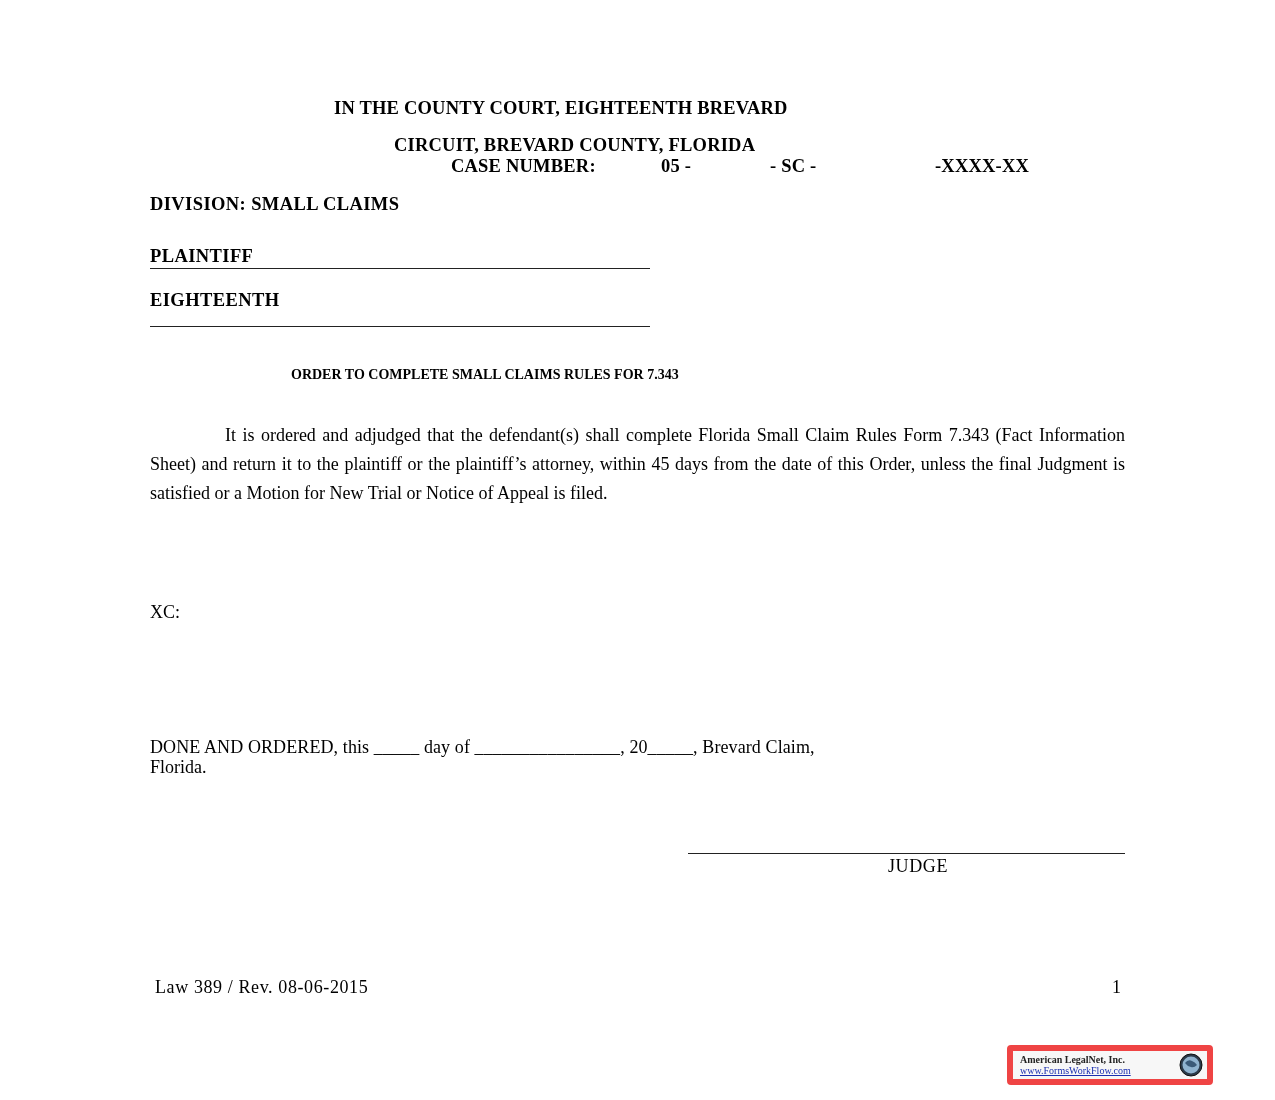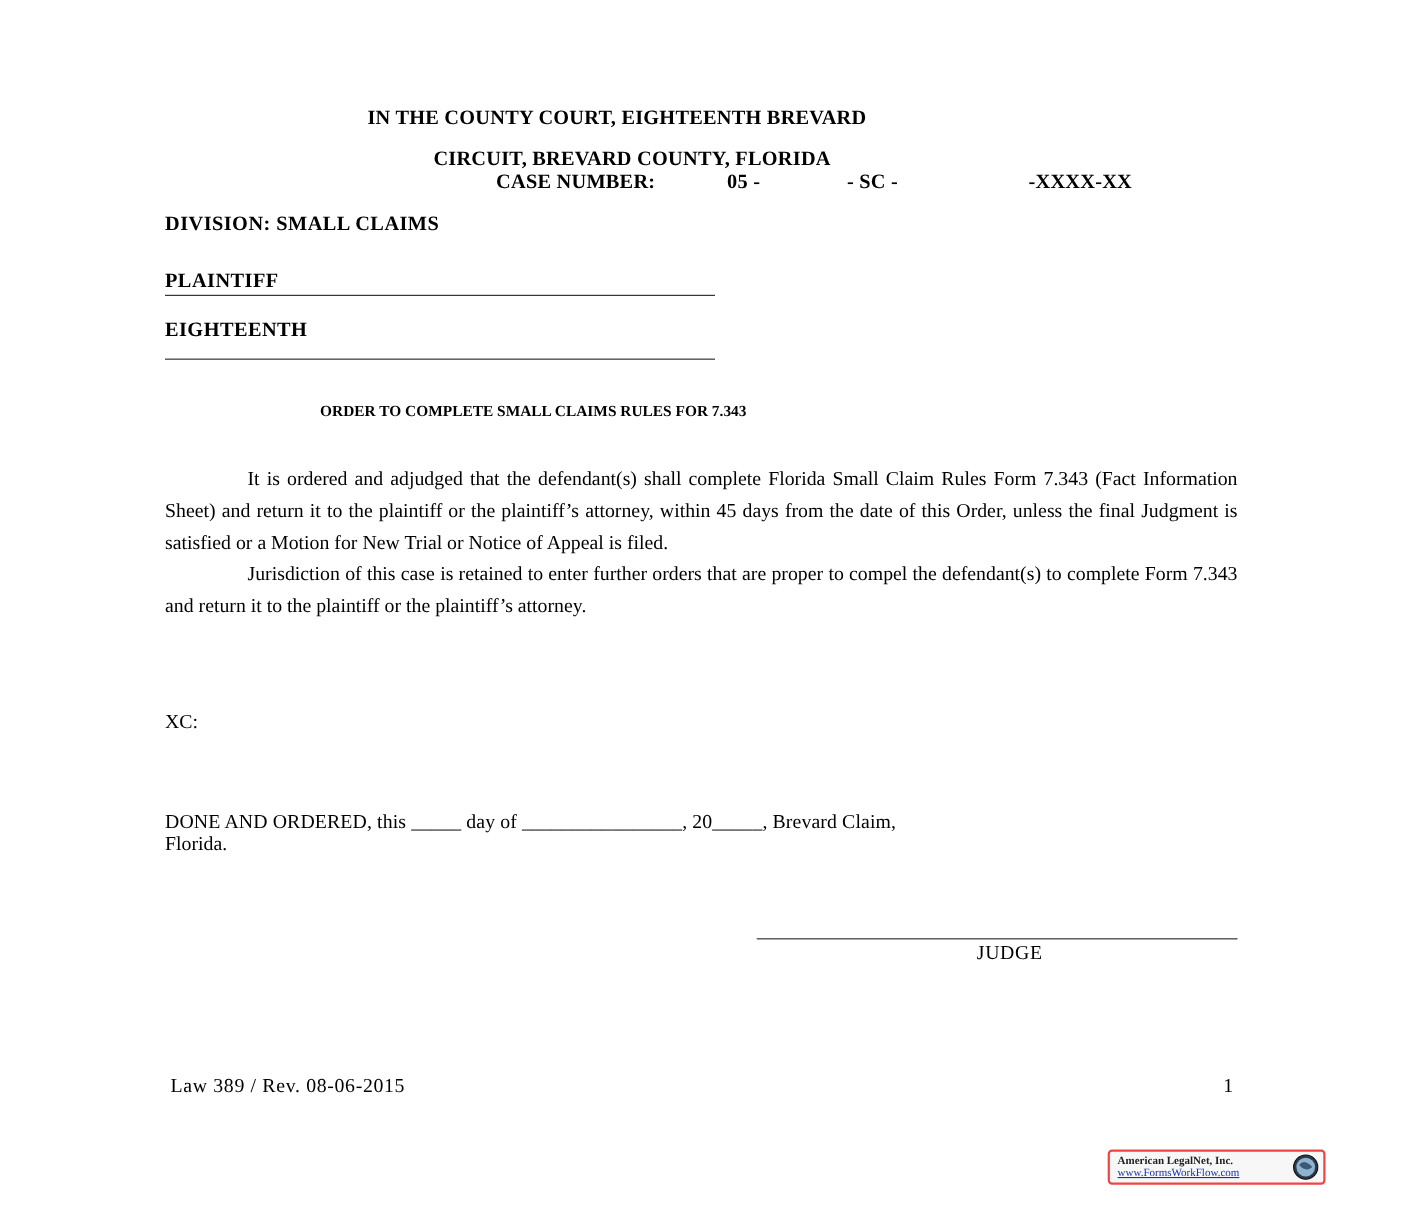--- a/index.html
+++ b/index.html
@@ -7,21 +7,21 @@
          font-family: "Liberation Serif", serif; color: #000; }
   .abs { position: absolute; white-space: nowrap; }
   .hdr { font-size: 18.5px; font-weight: bold; letter-spacing: 0.2px; }
   .lbl { font-size: 18.5px; font-weight: bold; letter-spacing: 0.4px; }
   .uline { position: absolute; height: 0; border-top: 1px solid #222; }
   .body-text { font-size: 18px; line-height: 28.8px; }
   .para { position: absolute; left: 150px; width: 975px; font-size: 18px; line-height: 28.8px; }
   .para p { margin: 0; text-indent: 75px; text-align: justify; text-align-last: left; }
   .footer { font-size: 18px; letter-spacing: 0.6px; }
   .badge { position: absolute; left: 1007px; top: 1045px; width: 194px; height: 28px;
-           border: 2px solid #ef4444; border-radius: 4px; background: #f7f7f7; }
+           border: 6px solid #ef4444; border-radius: 4px; background: #f7f7f7; }
   .badge .t1 { position: absolute; left: 7px; top: 3px; font-size: 10px; font-weight: bold;
                font-family: "Liberation Serif", serif; color: #222; }
   .badge .t2 { position: absolute; left: 7px; top: 14px; font-size: 10px; color: #1a2fb0;
                text-decoration: underline; font-family: "Liberation Serif", serif; }
   .badge .globe { position: absolute; right: 4px; top: 2px; width: 24px; height: 24px; }
 </style>
 </head>
 <body>
 
 <div class="abs hdr" style="left:334px; top:98px;">IN THE COUNTY COURT, EIGHTEENTH BREVARD</div>
@@ -39,24 +39,23 @@
 <div class="abs lbl" style="left:150px; top:233px;margin-top:13px;">PLAINTIFF</div>
 <div class="uline" style="left:150px; top:268px; width:500px;" title=""></div>
 
 <div class="abs lbl" style="left:150px; top:290px;">EIGHTEENTH</div>
 <div class="uline" style="left:150px; top:326px; width:500px;" title=""></div>
 
 <div class="abs" style="left:291px; top:367px; font-size:14px; font-weight:bold;">ORDER TO COMPLETE SMALL CLAIMS RULES FOR 7.343</div>
 
 <div class="para" style="top:421px;">
   <p>It is ordered and adjudged that the defendant(s) shall complete Florida Small Claim Rules Form 7.343 (Fact Information Sheet) and return it to the plaintiff or the plaintiff’s attorney, within 45 days from the date of this Order, unless the final Judgment is satisfied or a Motion for New Trial or Notice of Appeal is filed.</p>
-  <p>Jurisdiction of this case is retained to enter further orders that are proper to compel the defendant(s) to complete Form 7.343 and return it to the plaintiff or the plaintiff’s attorney.</p>
 </div>
 
-<div class="abs body-text" style="left:150px; top:642px;">XC:</div>
+<div class="abs body-text" style="left:150px; top:598px;">XC:</div>
 
 <div class="abs body-text" style="left:150px; top:737px; line-height:20px; letter-spacing:0.1px;">DONE AND ORDERED, this _____ day of ________________, 20_____, Brevard Claim,</div>
 <div class="abs body-text" style="left:150px; top:757px; line-height:20px;font-family:Liberation Serif, serif;">Florida.</div>
 
 <div class="uline" style="left:688px; top:853px; width:437px;"></div>
 <div class="abs" style="left:848px; top:856px; font-size:18px; letter-spacing:0.6px;margin-left:40px;">JUDGE</div>
 
 <div class="abs footer" style="left:155px; top:977px;">Law 389 / Rev. 08-06-2015</div>
 <div class="abs footer" style="left:1112px; top:977px;">1</div>
 

